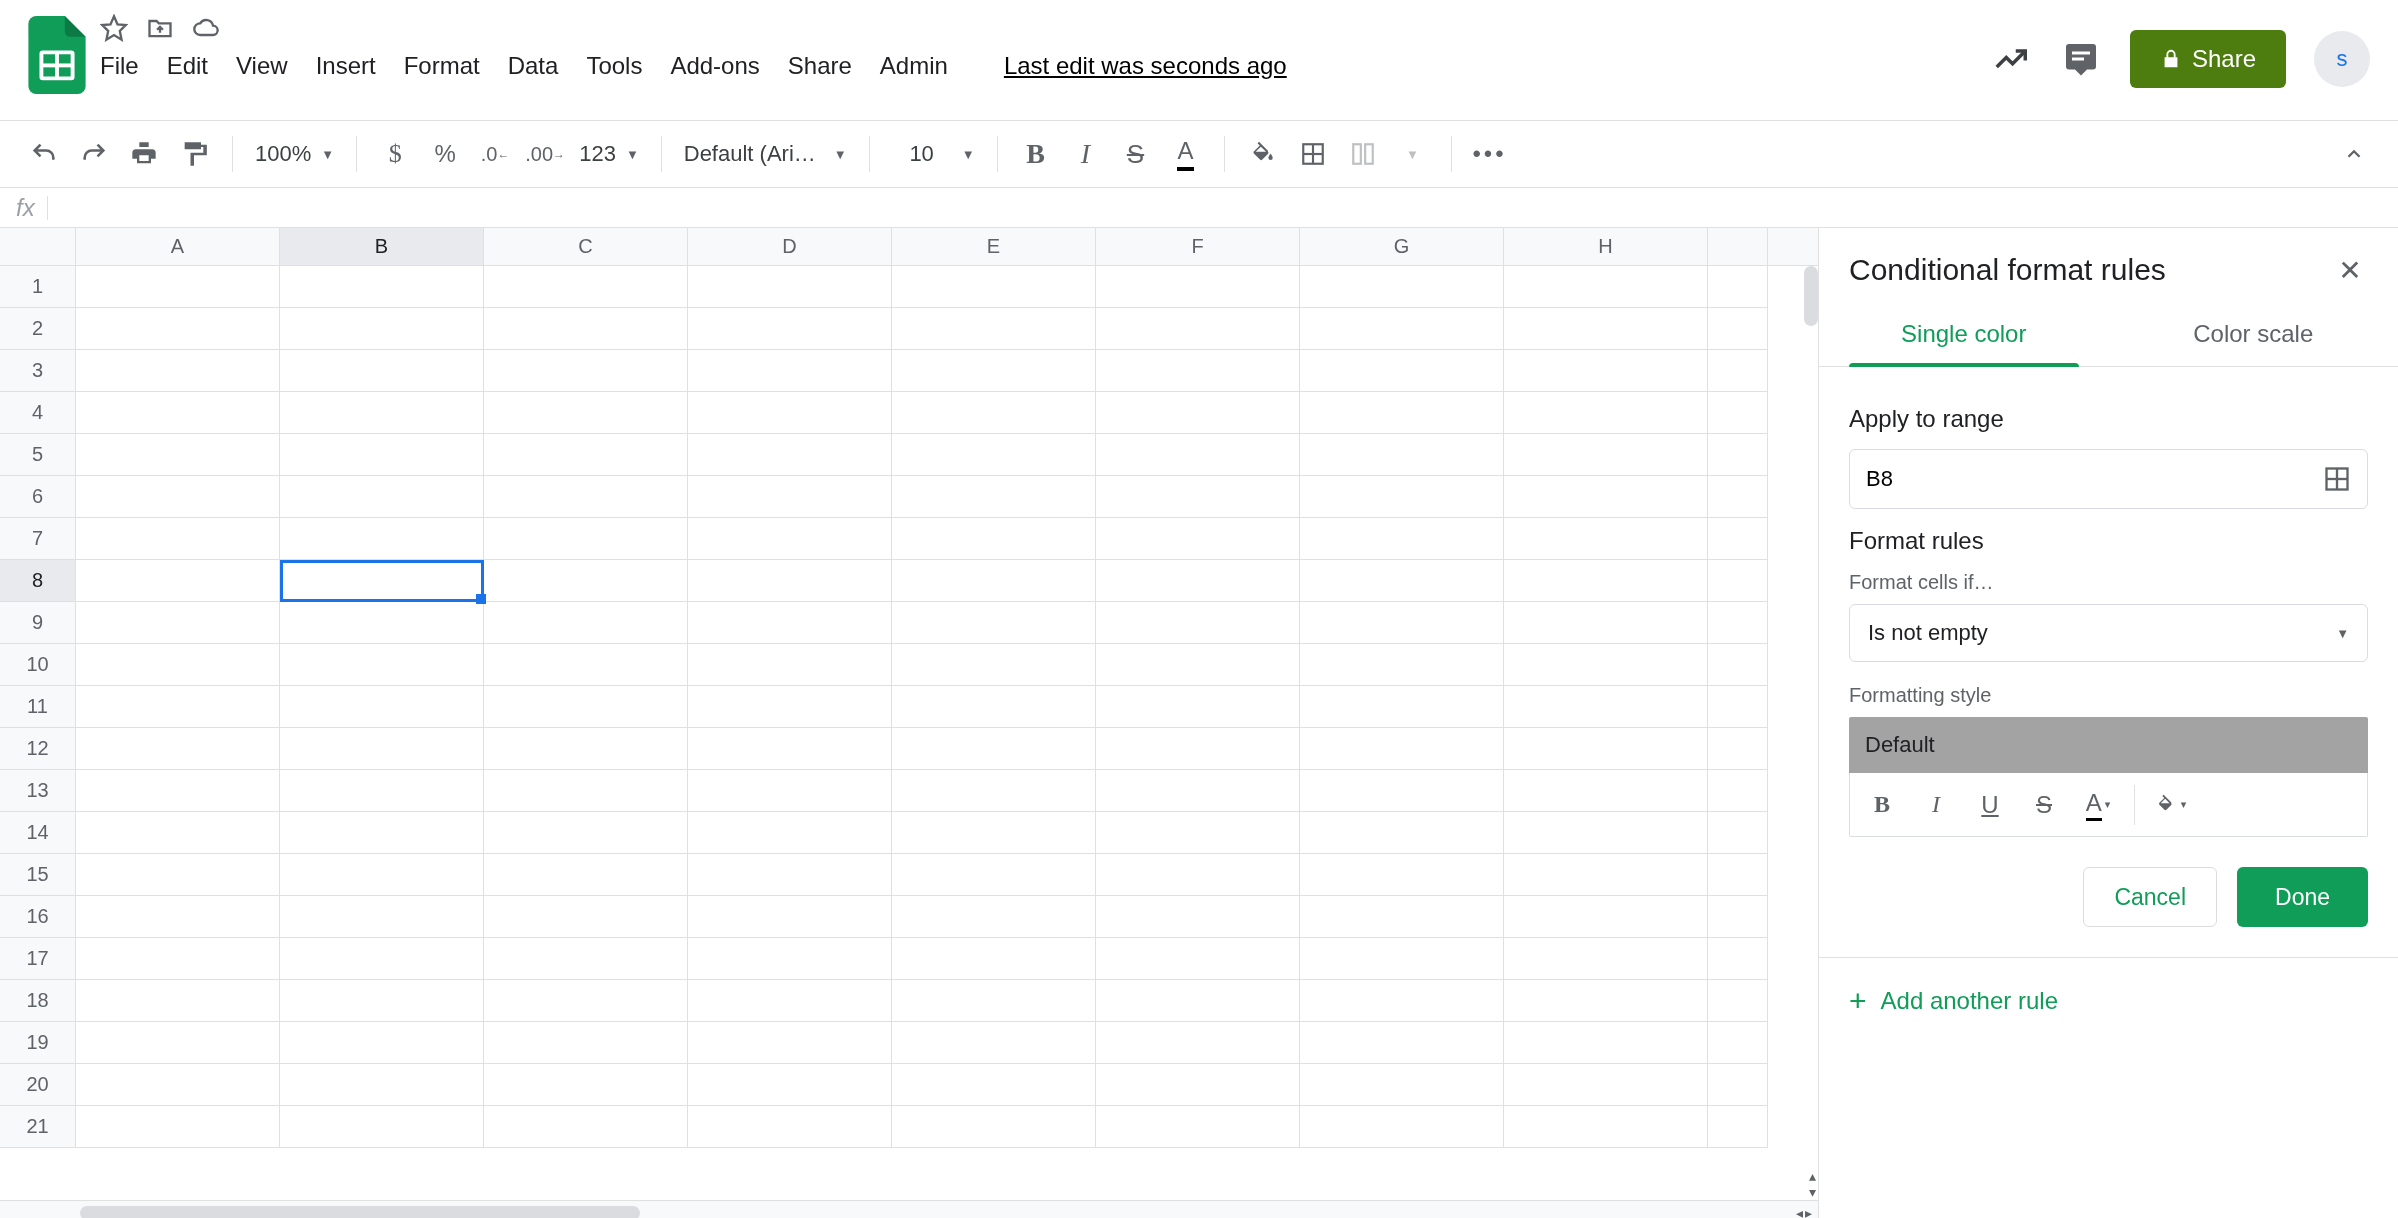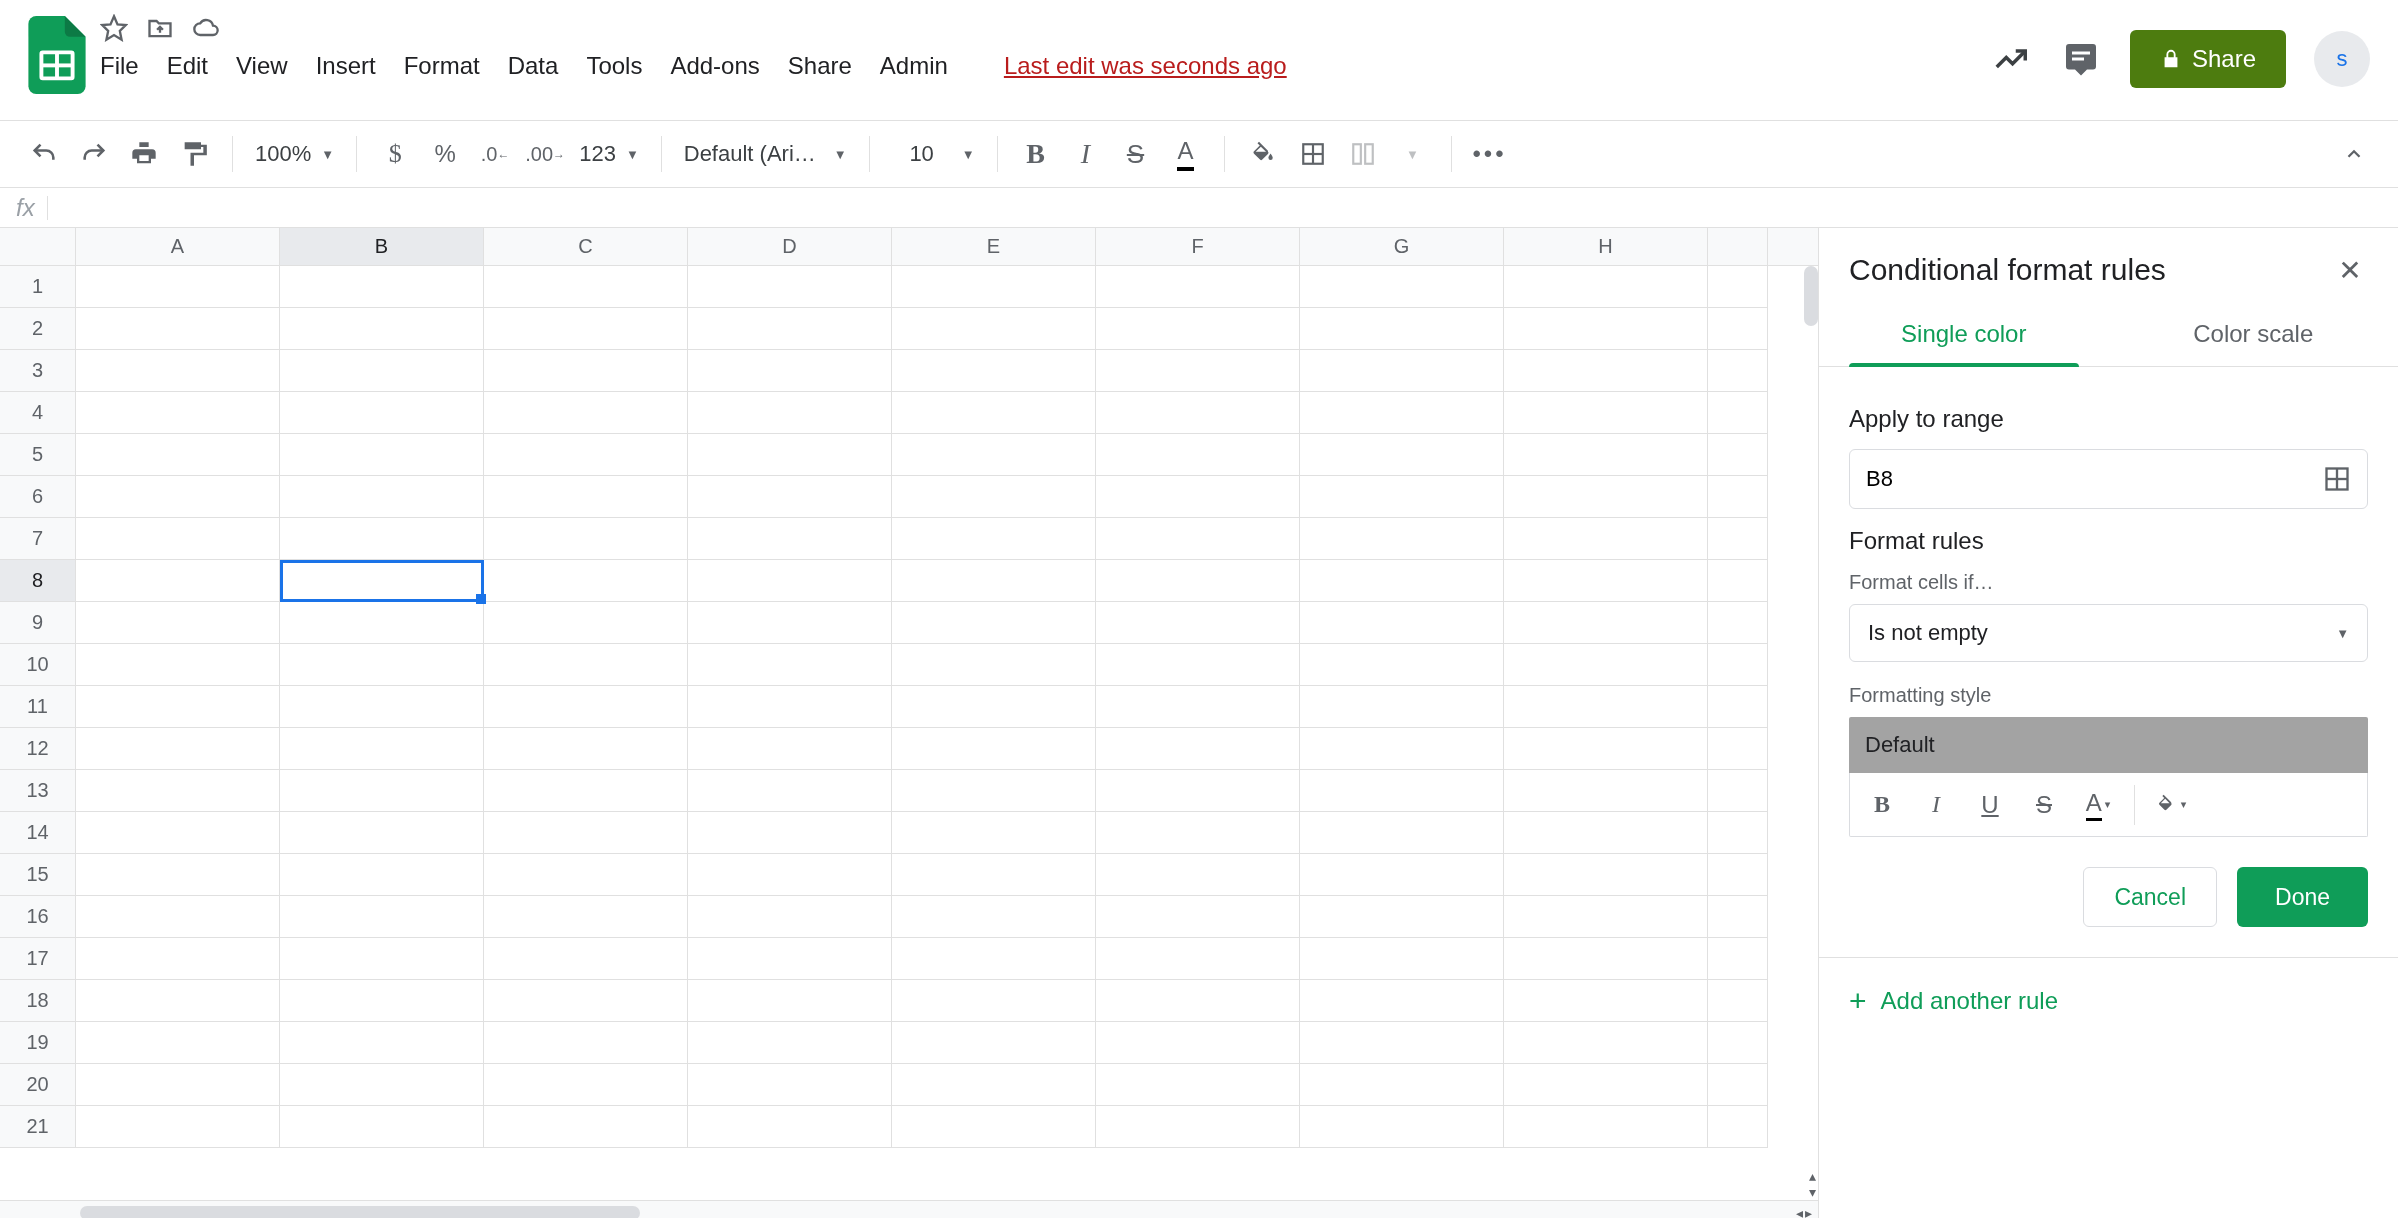--- a/index.html
+++ b/index.html
@@ -7,21 +7,21 @@
 
   
   .header { display: flex; align-items: flex-start; padding: 10px 28px 0 28px; height: 120px; }
   .logo-wrap { margin-right: 14px; padding-top: 6px; }
   .title-area { flex: 1; }
   .title-row { display: flex; align-items: center; gap: 18px; padding: 4px 0 6px; }
   .doc-title { font-size: 33px; font-weight: 400; color: #3c4043; }
   .title-icon { width: 28px; height: 28px; display:flex; align-items:center; justify-content:center; color:#5f6368; }
   .menu-row { display: flex; align-items: center; gap: 28px; font-size: 24px; color: #202124; padding: 4px 0; }
   .menu-item { cursor: pointer; }
-  .last-edit { color: #b91c1c; text-decoration: underline; margin-left: 28px; }
+  .last-edit { color: #000000; text-decoration: underline; margin-left: 28px; }
   .header-right { display: flex; align-items: center; gap: 28px; padding-top: 20px; }
   .hdr-icon { width: 42px; height: 42px; display:flex; align-items:center; justify-content:center; color:#5f6368; }
   .share-btn { background:#4d7c0f; color:#fff; border:none; border-radius:6px; height:58px; padding:0 30px; font-size:24px; display:flex; align-items:center; gap:10px; cursor:pointer; }
   .avatar { width:56px; height:56px; border-radius:50%; background:#e8eaed; color:#1a73e8; display:flex; align-items:center; justify-content:center; font-size:22px; text-transform:lowercase; }
 
   
   .toolbar { border-top:1px solid #e0e0e0; border-bottom:1px solid #e0e0e0; height:68px; display:flex; align-items:center; padding:0 22px; gap:6px; color:#5f6368; }
   .tb-btn { width:44px; height:44px; display:flex; align-items:center; justify-content:center; cursor:pointer; font-size:24px; }
   .tb-sep { width:1px; height:36px; background:#e0e0e0; margin:0 10px; }
   .tb-text { font-size:22px; color:#3c4043; padding:0 6px; display:flex; align-items:center; gap:10px; }

